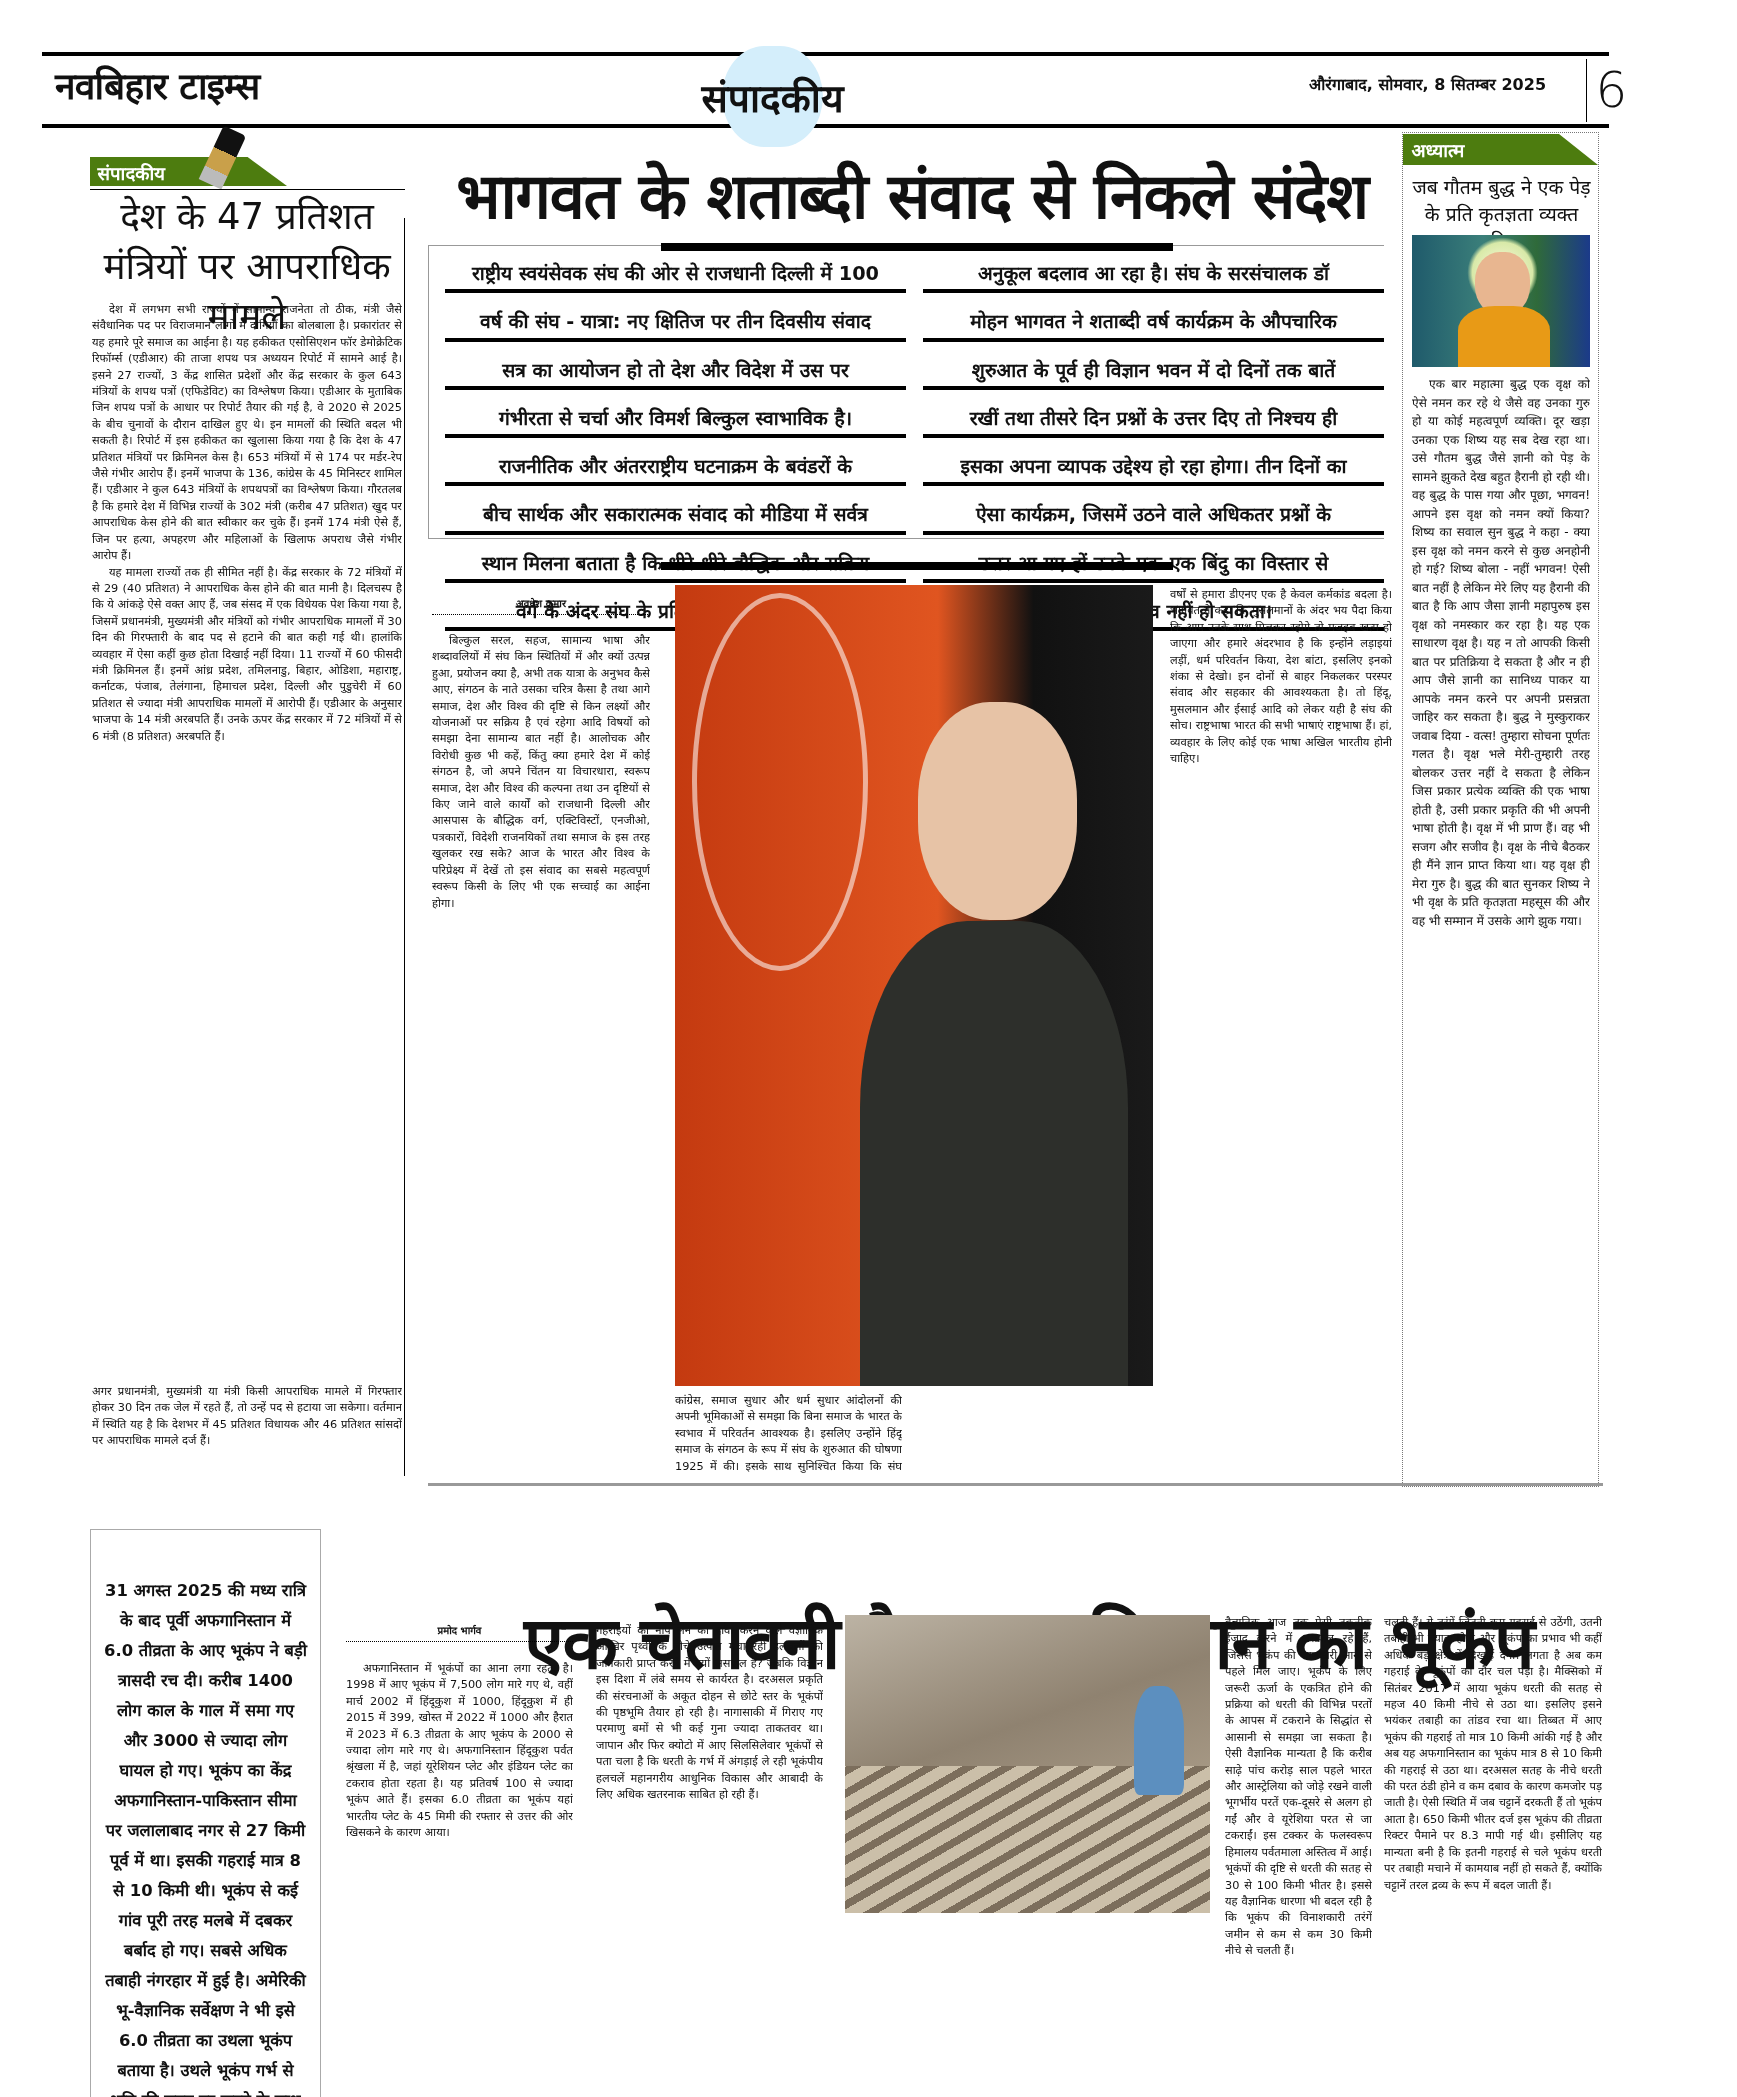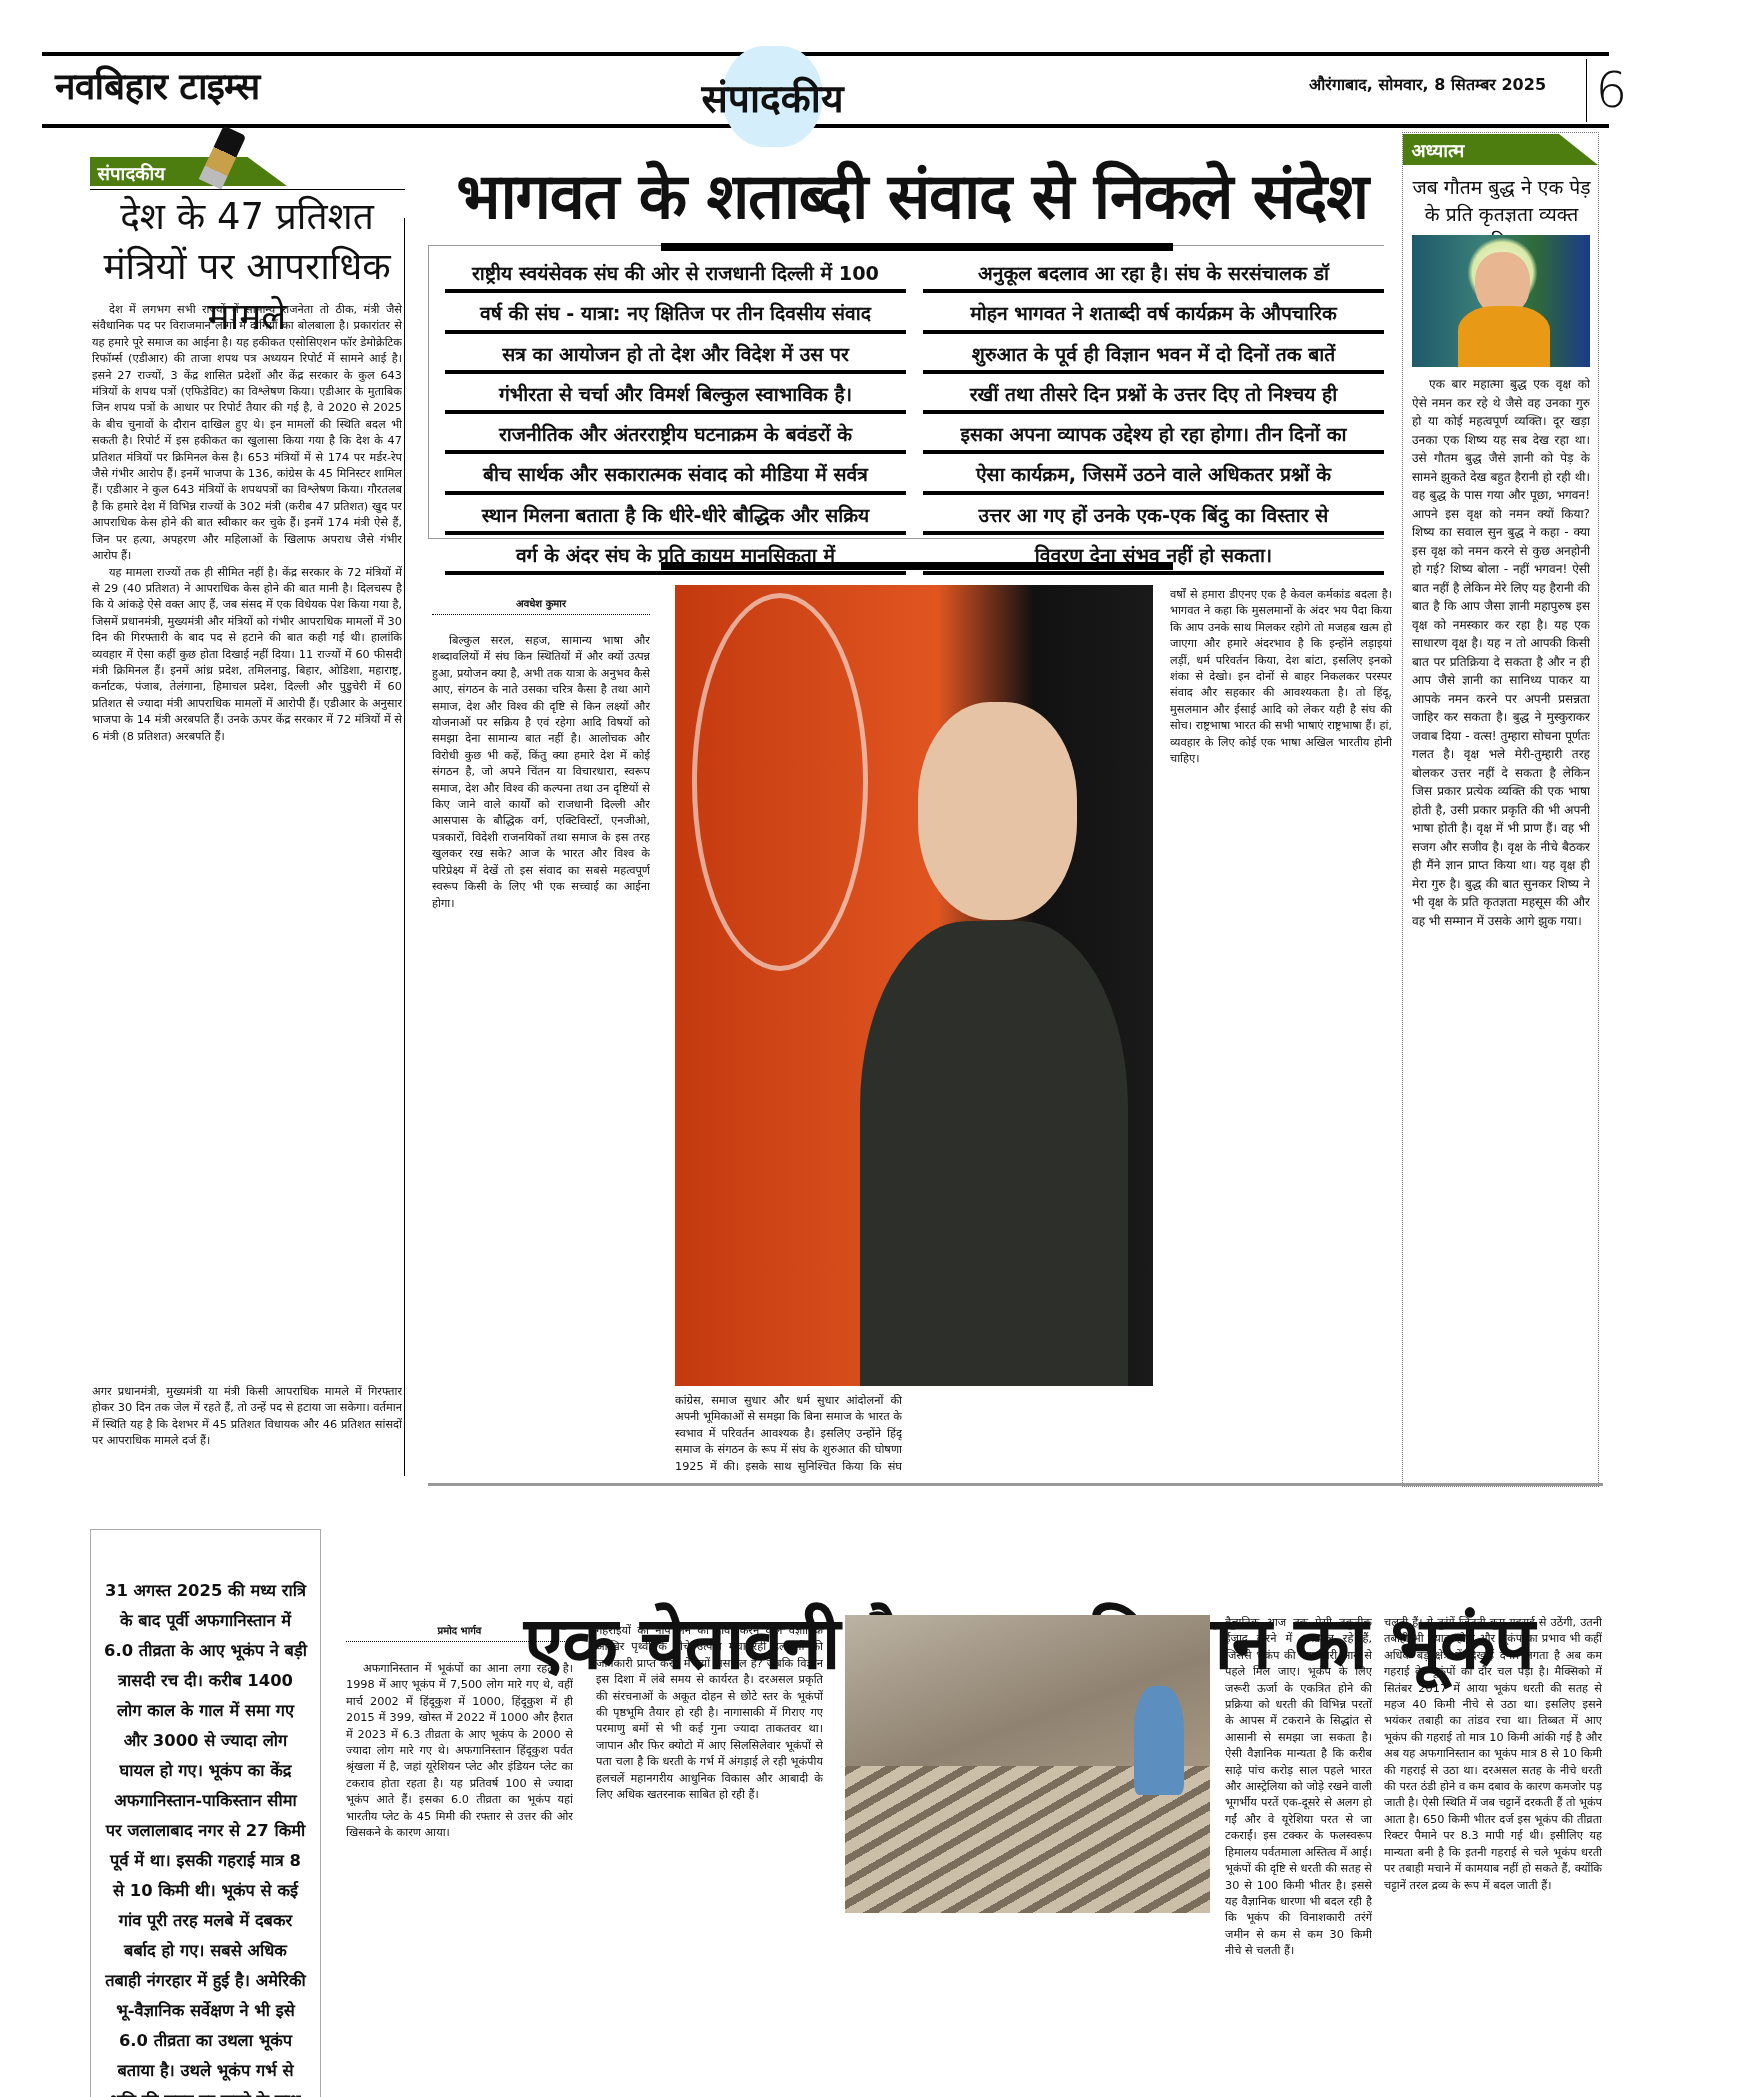--- a/index.html
+++ b/index.html
@@ -8,21 +8,21 @@
   .abs{position:absolute}
   
   .mast{left:42px;top:52px;width:1567px;height:76px;border-top:4.2px solid #000;border-bottom:4.2px solid #000}
   .mast-title{left:55px;top:59px;font-size:37px;font-weight:bold;letter-spacing:-0.8px}
   .mast-sec{left:722px;top:46px;width:101px;height:101px;background:#d4eefb;border-radius:50px/59px;display:flex;align-items:center;justify-content:center;font-size:39px;font-weight:bold}
   .mast-date{left:1309px;top:73px;font-size:16px;font-weight:bold}
   .mast-pg{left:1586px;top:59px;font-size:50px;font-weight:300;border-left:1.3px solid #000;padding-left:8.4px;height:63px;line-height:63px}
   .redtag{background:#4d7c0f;color:#fff;font-weight:bold;clip-path:polygon(0 0,80% 0,100% 100%,0 100%)}
   .p{font-size:11.3px;line-height:16.4px;text-align:justify;color:#111}
   .rule-v{background:#000;width:1.3px}
-  .deck-line{font-size:19.3px;font-weight:bold;line-height:28.5px;text-align:center;border-bottom:4.2px solid #000;margin-bottom:7px;padding-bottom:0.8px}
+  .deck-line{font-size:19.3px;font-weight:bold;line-height:28.5px;text-align:center;border-bottom:4.2px solid #000;margin-bottom:15px;padding-bottom:0.8px}
   .byline{font-size:10px;font-weight:bold;text-align:center;border-bottom:1.3px dotted #000;padding-bottom:4.2px}
   .photo{overflow:hidden}
 </style>
 </head>
 <body>
 
 <div class="abs mast"></div>
 <div class="abs mast-title">नवबिहार टाइम्स</div>
 <div class="abs mast-sec">
     <span>संपादकीय</span>

